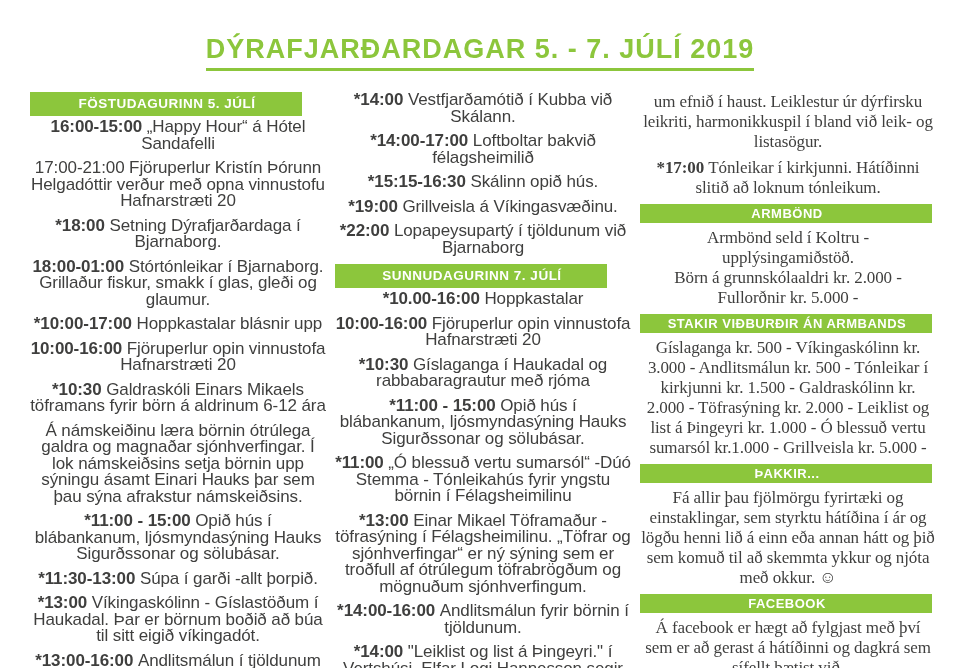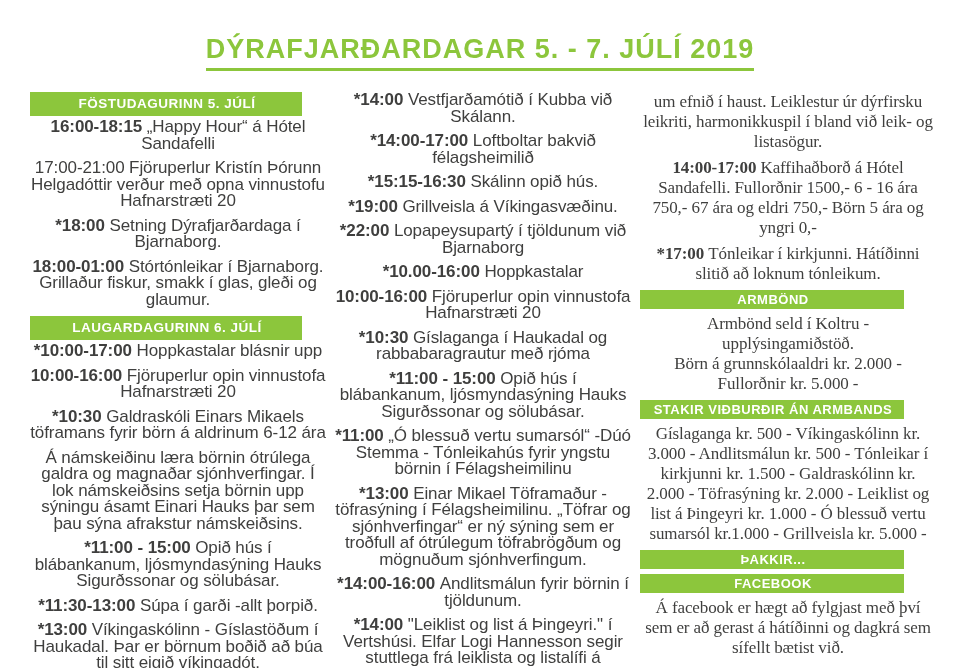--- a/index.html
+++ b/index.html
@@ -35,21 +35,21 @@
   .bar{
     background:var(--green);
     color:var(--header-text);
     font-weight:bold;font-size:13.5px;letter-spacing:.5px;
     height:24px;line-height:16px;
     padding:4px 6px 4px 8px;
     margin:0 0 3px 0;
     width:272px;
   }
   .col-3 .bar{
-    width:264px;height:19px;line-height:15px;
+    width:292px;height:19px;line-height:15px;
     padding:2px 6px 2px 8px;font-size:13px;
     margin:0 0 5px 0;
   }
   .item{
     font-size:17px;line-height:16.5px;letter-spacing:-0.1px;
     margin:0 0 8px 0;
     white-space:pre-line;
   }
   .col-3 .item{line-height:20px;margin-bottom:6px;font-family:Liberation Serif, serif;}
   .item strong{font-weight:bold;}
@@ -57,57 +57,57 @@
 </head>
 <body>
 
 <div class="page">
   <div class="title-wrap">
     <h1>DÝRAFJARÐARDAGAR 5. - 7. JÚLÍ 2019</h1>
   </div>
   <div class="columns" id="columns">
       <div class="col col-1">
         <div class="bar">FÖSTUDAGURINN 5. JÚLÍ</div>
-        <p class="item"><strong>16:00-18:15 </strong>„Happy Hour“ á Hótel Sandafelli</p>
+        <p class="item"><strong>16:00-15:00 </strong>„Happy Hour“ á Hótel Sandafelli</p>
         <p class="item">17:00-21:00 Fjöruperlur Kristín Þórunn Helgadóttir verður með opna vinnustofu Hafnarstræti 20</p>
         <p class="item"><strong>*18:00 </strong>Setning Dýrafjarðardaga í Bjarnaborg.</p>
         <p class="item"><strong>18:00-01:00 </strong>Stórtónleikar í Bjarnaborg. Grillaður fiskur, smakk í glas, gleði og glaumur.</p>
-        <div class="bar">LAUGARDAGURINN 6. JÚLÍ</div>
         <p class="item"><strong>*10:00-17:00 </strong>Hoppkastalar blásnir upp</p>
         <p class="item"><strong>10:00-16:00 </strong>Fjöruperlur opin vinnustofa Hafnarstræti 20</p>
         <p class="item"><strong>*10:30 </strong>Galdraskóli Einars Mikaels töframans fyrir börn á aldrinum 6-12 ára</p>
         <p class="item">Á námskeiðinu læra börnin ótrúlega galdra og magnaðar sjónhverfingar. Í lok námskeiðsins setja börnin upp sýningu ásamt Einari Hauks þar sem þau sýna afrakstur námskeiðsins.</p>
         <p class="item"><strong>*11:00 - 15:00 </strong>Opið hús í blábankanum, ljósmyndasýning Hauks Sigurðssonar og sölubásar.</p>
         <p class="item"><strong>*11:30-13:00 </strong>Súpa í garði -allt þorpið.</p>
         <p class="item"><strong>*13:00 </strong>Víkingaskólinn - Gíslastöðum í Haukadal. Þar er börnum boðið að búa til sitt eigið víkingadót.</p>
         <p class="item"><strong>*13:00-16:00 </strong>Andlitsmálun í tjöldunum við Simbahöllina.</p>
       </div>
       <div class="col col-2">
         <p class="item"><strong>*14:00 </strong>Vestfjarðamótið í Kubba við Skálann.</p>
         <p class="item"><strong>*14:00-17:00 </strong>Loftboltar bakvið félagsheimilið</p>
         <p class="item"><strong>*15:15-16:30 </strong>Skálinn opið hús.</p>
         <p class="item"><strong>*19:00 </strong>Grillveisla á Víkingasvæðinu.</p>
         <p class="item"><strong>*22:00 </strong>Lopapeysupartý í tjöldunum við Bjarnaborg</p>
+        <div class="bar">SUNNUDAGURINN 7. JÚLÍ</div>
         <p class="item"><strong>*10.00-16:00 </strong>Hoppkastalar</p>
         <p class="item"><strong>10:00-16:00 </strong>Fjöruperlur opin vinnustofa Hafnarstræti 20</p>
         <p class="item"><strong>*10:30 </strong>Gíslaganga í Haukadal og rabbabaragrautur með rjóma</p>
         <p class="item"><strong>*11:00 - 15:00 </strong>Opið hús í blábankanum, ljósmyndasýning Hauks Sigurðssonar og sölubásar.</p>
         <p class="item"><strong>*11:00 </strong>„Ó blessuð vertu sumarsól“ -Dúó Stemma - Tónleikahús fyrir yngstu börnin í Félagsheimilinu</p>
         <p class="item"><strong>*13:00 </strong>Einar Mikael Töframaður - töfrasýning í Félagsheimilinu. „Töfrar og sjónhverfingar“ er ný sýning sem er troðfull af ótrúlegum töfrabrögðum og mögnuðum sjónhverfingum.</p>
         <p class="item"><strong>*14:00-16:00 </strong>Andlitsmálun fyrir börnin í tjöldunum.</p>
         <p class="item"><strong>*14:00 </strong>"Leiklist og list á Þingeyri." í Vertshúsi. Elfar Logi Hannesson segir stuttlega frá leiklista og listalífi á Þingeyri í tilefni af væntanlegri bók</p>
       </div>
       <div class="col col-3">
         <p class="item">um efnið í haust. Leiklestur úr dýrfirsku leikriti, harmonikkuspil í bland við leik- og listasögur.</p>
-        <p class="item"><strong>14:00-17:00 </strong>Kaffihaðborð á Hótel Sandafelli. Fullorðnir 1500,- 6 - 16 ára 750,- 67 ára og eldri 750,- Börn 5 ára og yngri 0,-</p>
         <p class="item"><strong>*17:00 </strong>Tónleikar í kirkjunni. Hátíðinni slitið að loknum tónleikum.</p>
         <div class="bar">ARMBÖND</div>
         <p class="item">Armbönd seld í Koltru - upplýsingamiðstöð.
 Börn á grunnskólaaldri kr. 2.000 -
 Fullorðnir kr. 5.000 -</p>
         <div class="bar">STAKIR VIÐBURÐIR ÁN ARMBANDS</div>
         <p class="item">Gíslaganga kr. 500 - Víkingaskólinn kr. 3.000 - Andlitsmálun kr. 500 - Tónleikar í kirkjunni kr. 1.500 - Galdraskólinn kr. 2.000 - Töfrasýning kr. 2.000 - Leiklist og list á Þingeyri kr. 1.000 - Ó blessuð vertu sumarsól kr.1.000 - Grillveisla kr. 5.000 -</p>
         <div class="bar">ÞAKKIR...</div>
+        <p class="item">Fá allir þau fjölmörgu fyrirtæki og einstaklingar, sem styrktu hátíðina í ár og lögðu henni lið á einn eða annan hátt og þið sem komuð til að skemmta ykkur og njóta með okkur. ☺</p>
         <div class="bar">FACEBOOK</div>
         <p class="item">Á facebook er hægt að fylgjast með því sem er að gerast á hátíðinni og dagkrá sem sífellt bætist við.</p>
       </div>
     </div>
 </div>
 
 </body></html>

